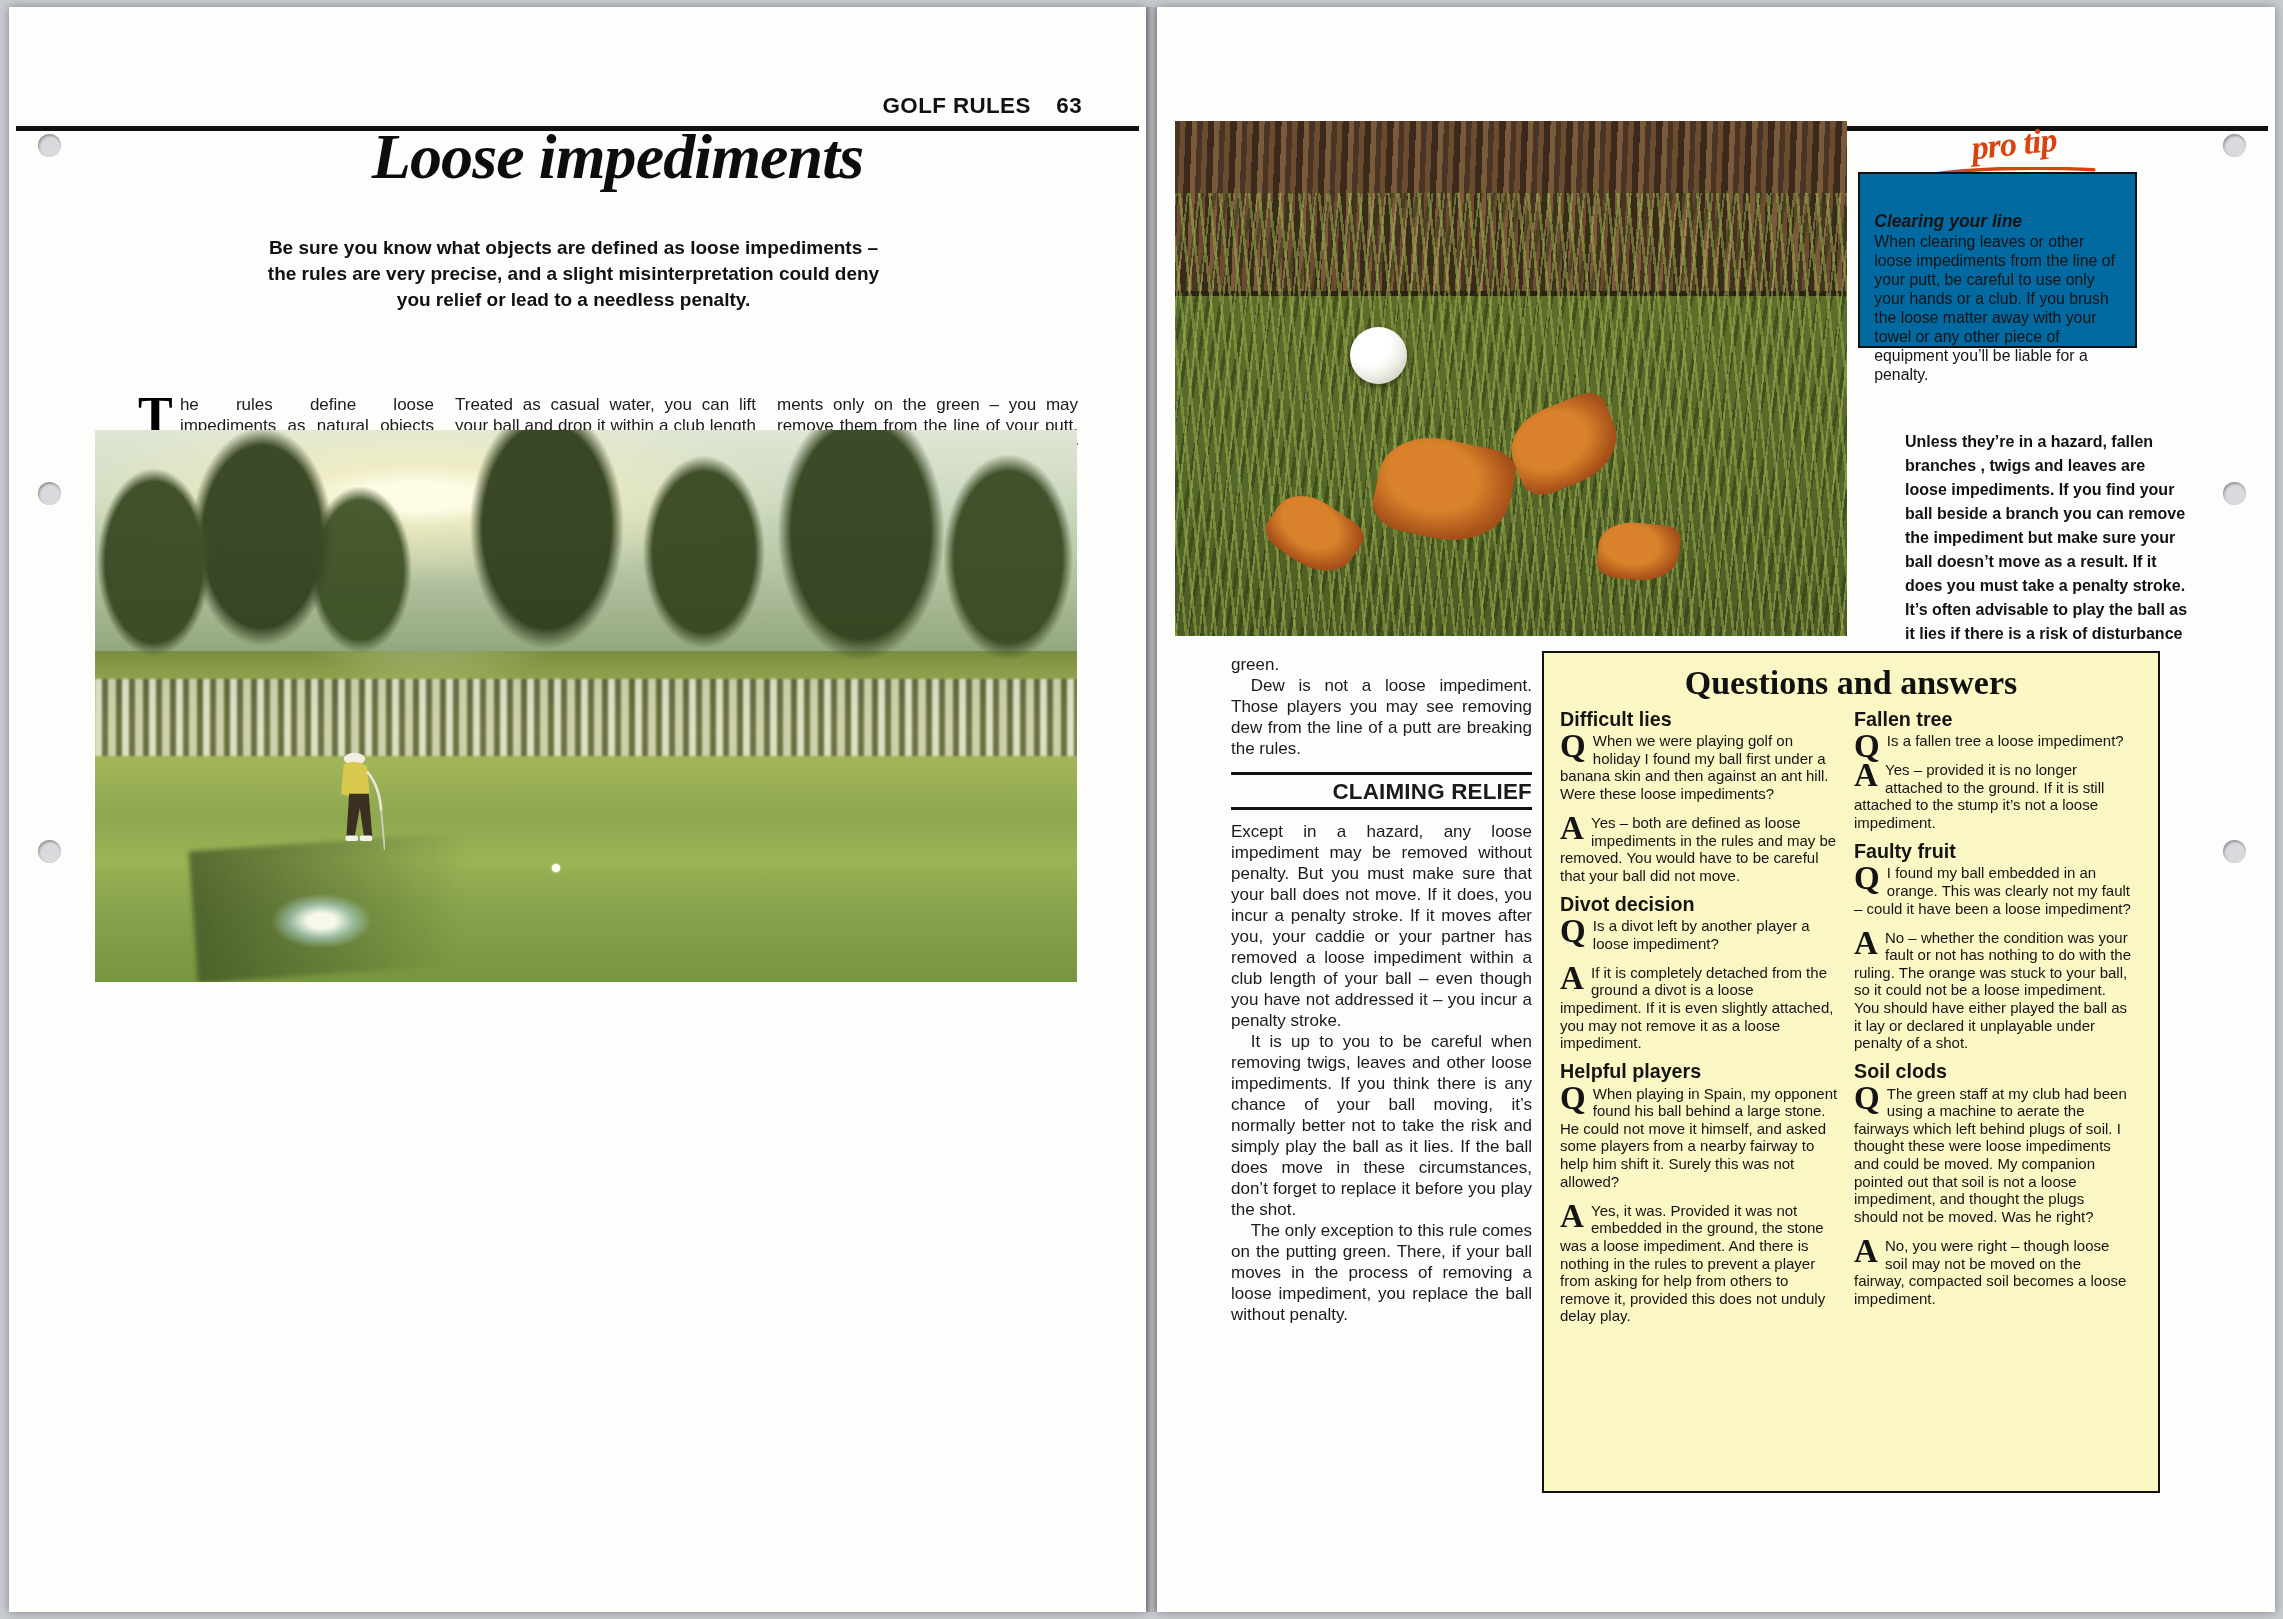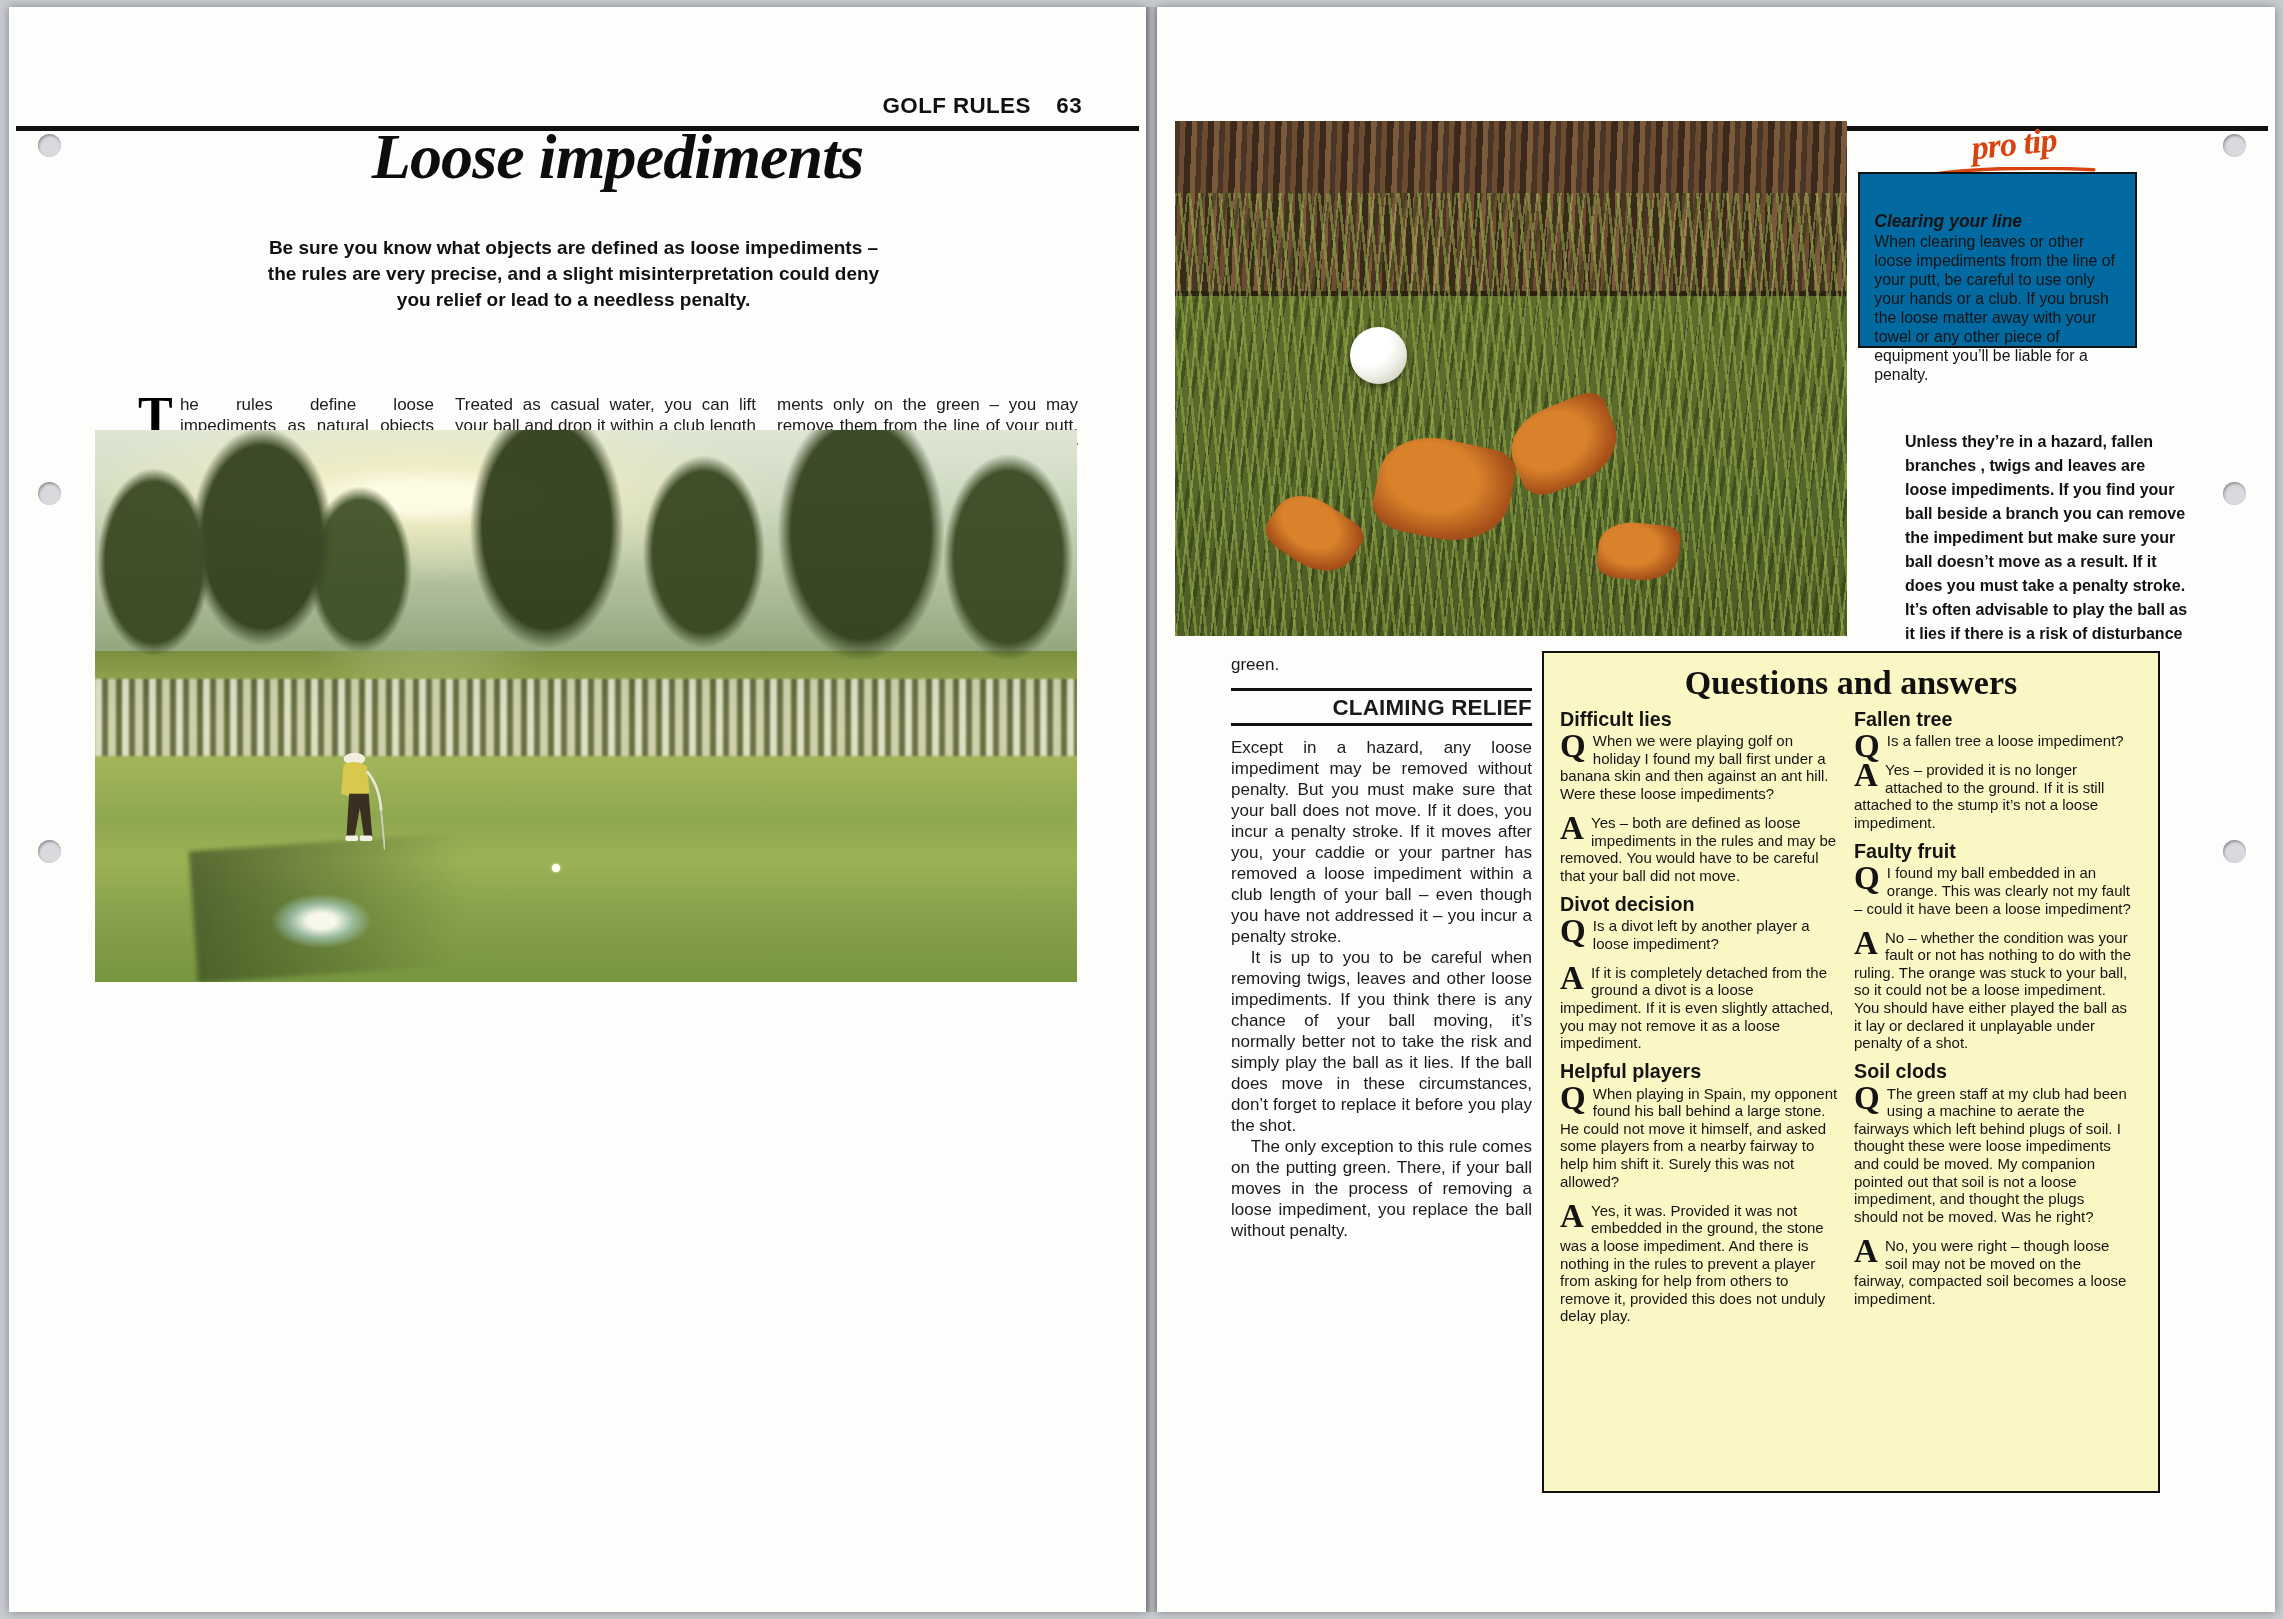--- a/index.html
+++ b/index.html
@@ -314,20 +314,21 @@
     <div class="protip-body">
       <h4>Clearing your line</h4>
       <div>When clearing leaves or other loose impediments from the line of your putt, be careful to use only your hands or a club. If you brush the loose matter away with your towel or any other piece of equipment you’ll be liable for a penalty.</div>
     </div>
   </div>
 
   <div class="caption-bold">Unless they’re in a hazard, fallen branches , twigs and leaves are loose impediments. If you find your ball beside a branch you can remove the impediment but make sure your ball doesn’t move as a result. If it does you must take a penalty stroke. It’s often advisable to play the ball as it lies if there is a risk of disturbance when you move the loose impediment.</div>
 
   <div class="col" style="left:1231px; top:654px; width:301px;">
     <p class="first"><span>green.</span></p>
+    <p><span>Dew is not a loose impediment. Those players you may see removing dew from the line of a putt are breaking the rules.</span></p>
     <div class="sec-head">CLAIMING RELIEF</div>
     <p class="first"><span>Except in a hazard, any loose impediment may be removed without penalty. But you must make sure that your ball does not move. If it does, you incur a penalty stroke. If it moves after you, your caddie or your partner has removed a loose impediment within a club length of your ball – even though you have not addressed it – you incur a penalty stroke.</span></p>
     <p><span>It is up to you to be careful when removing twigs, leaves and other loose impediments. If you think there is any chance of your ball moving, it’s normally better not to take the risk and simply play the ball as it lies. If the ball does move in these circumstances, don’t forget to replace it before you play the shot.</span></p>
     <p><span>The only exception to this rule comes on the putting green. There, if your ball moves in the process of removing a loose impediment, you replace the ball without penalty.</span></p>
   </div>
 
   <div class="qa">
     <div class="qa-title">Questions and answers</div>
     <div class="qa-cols">
       <div class="qa-col">

